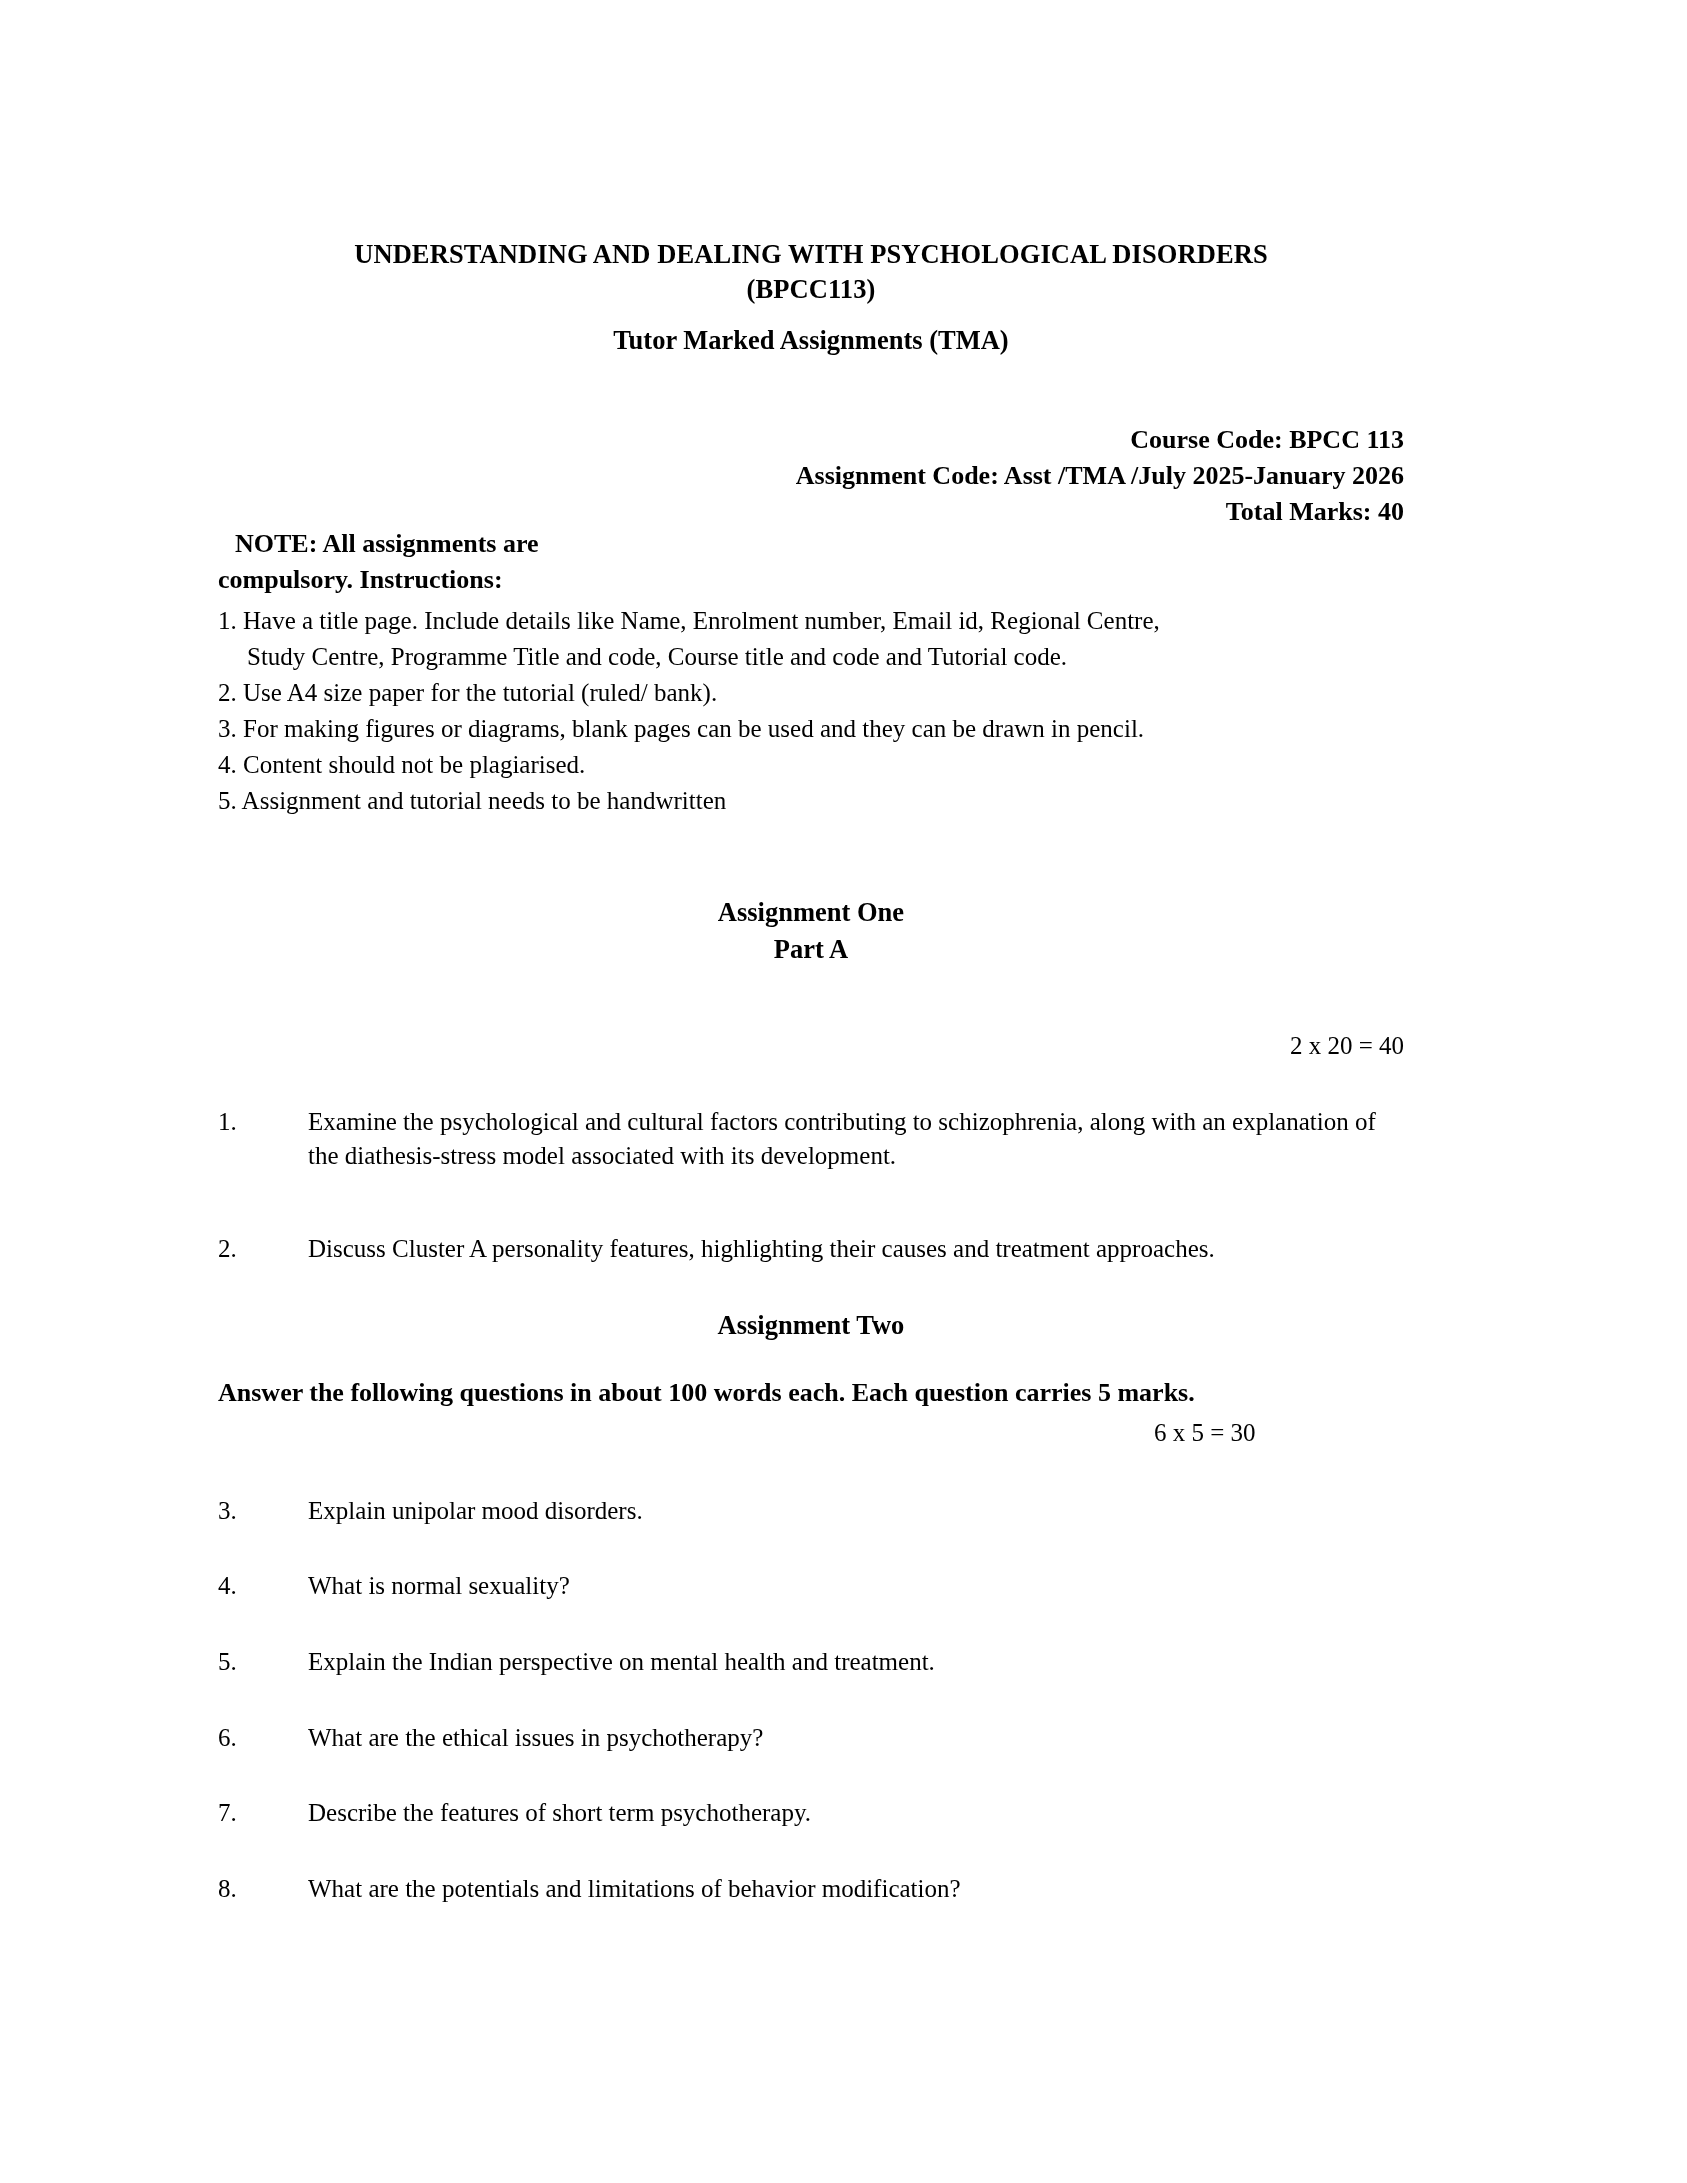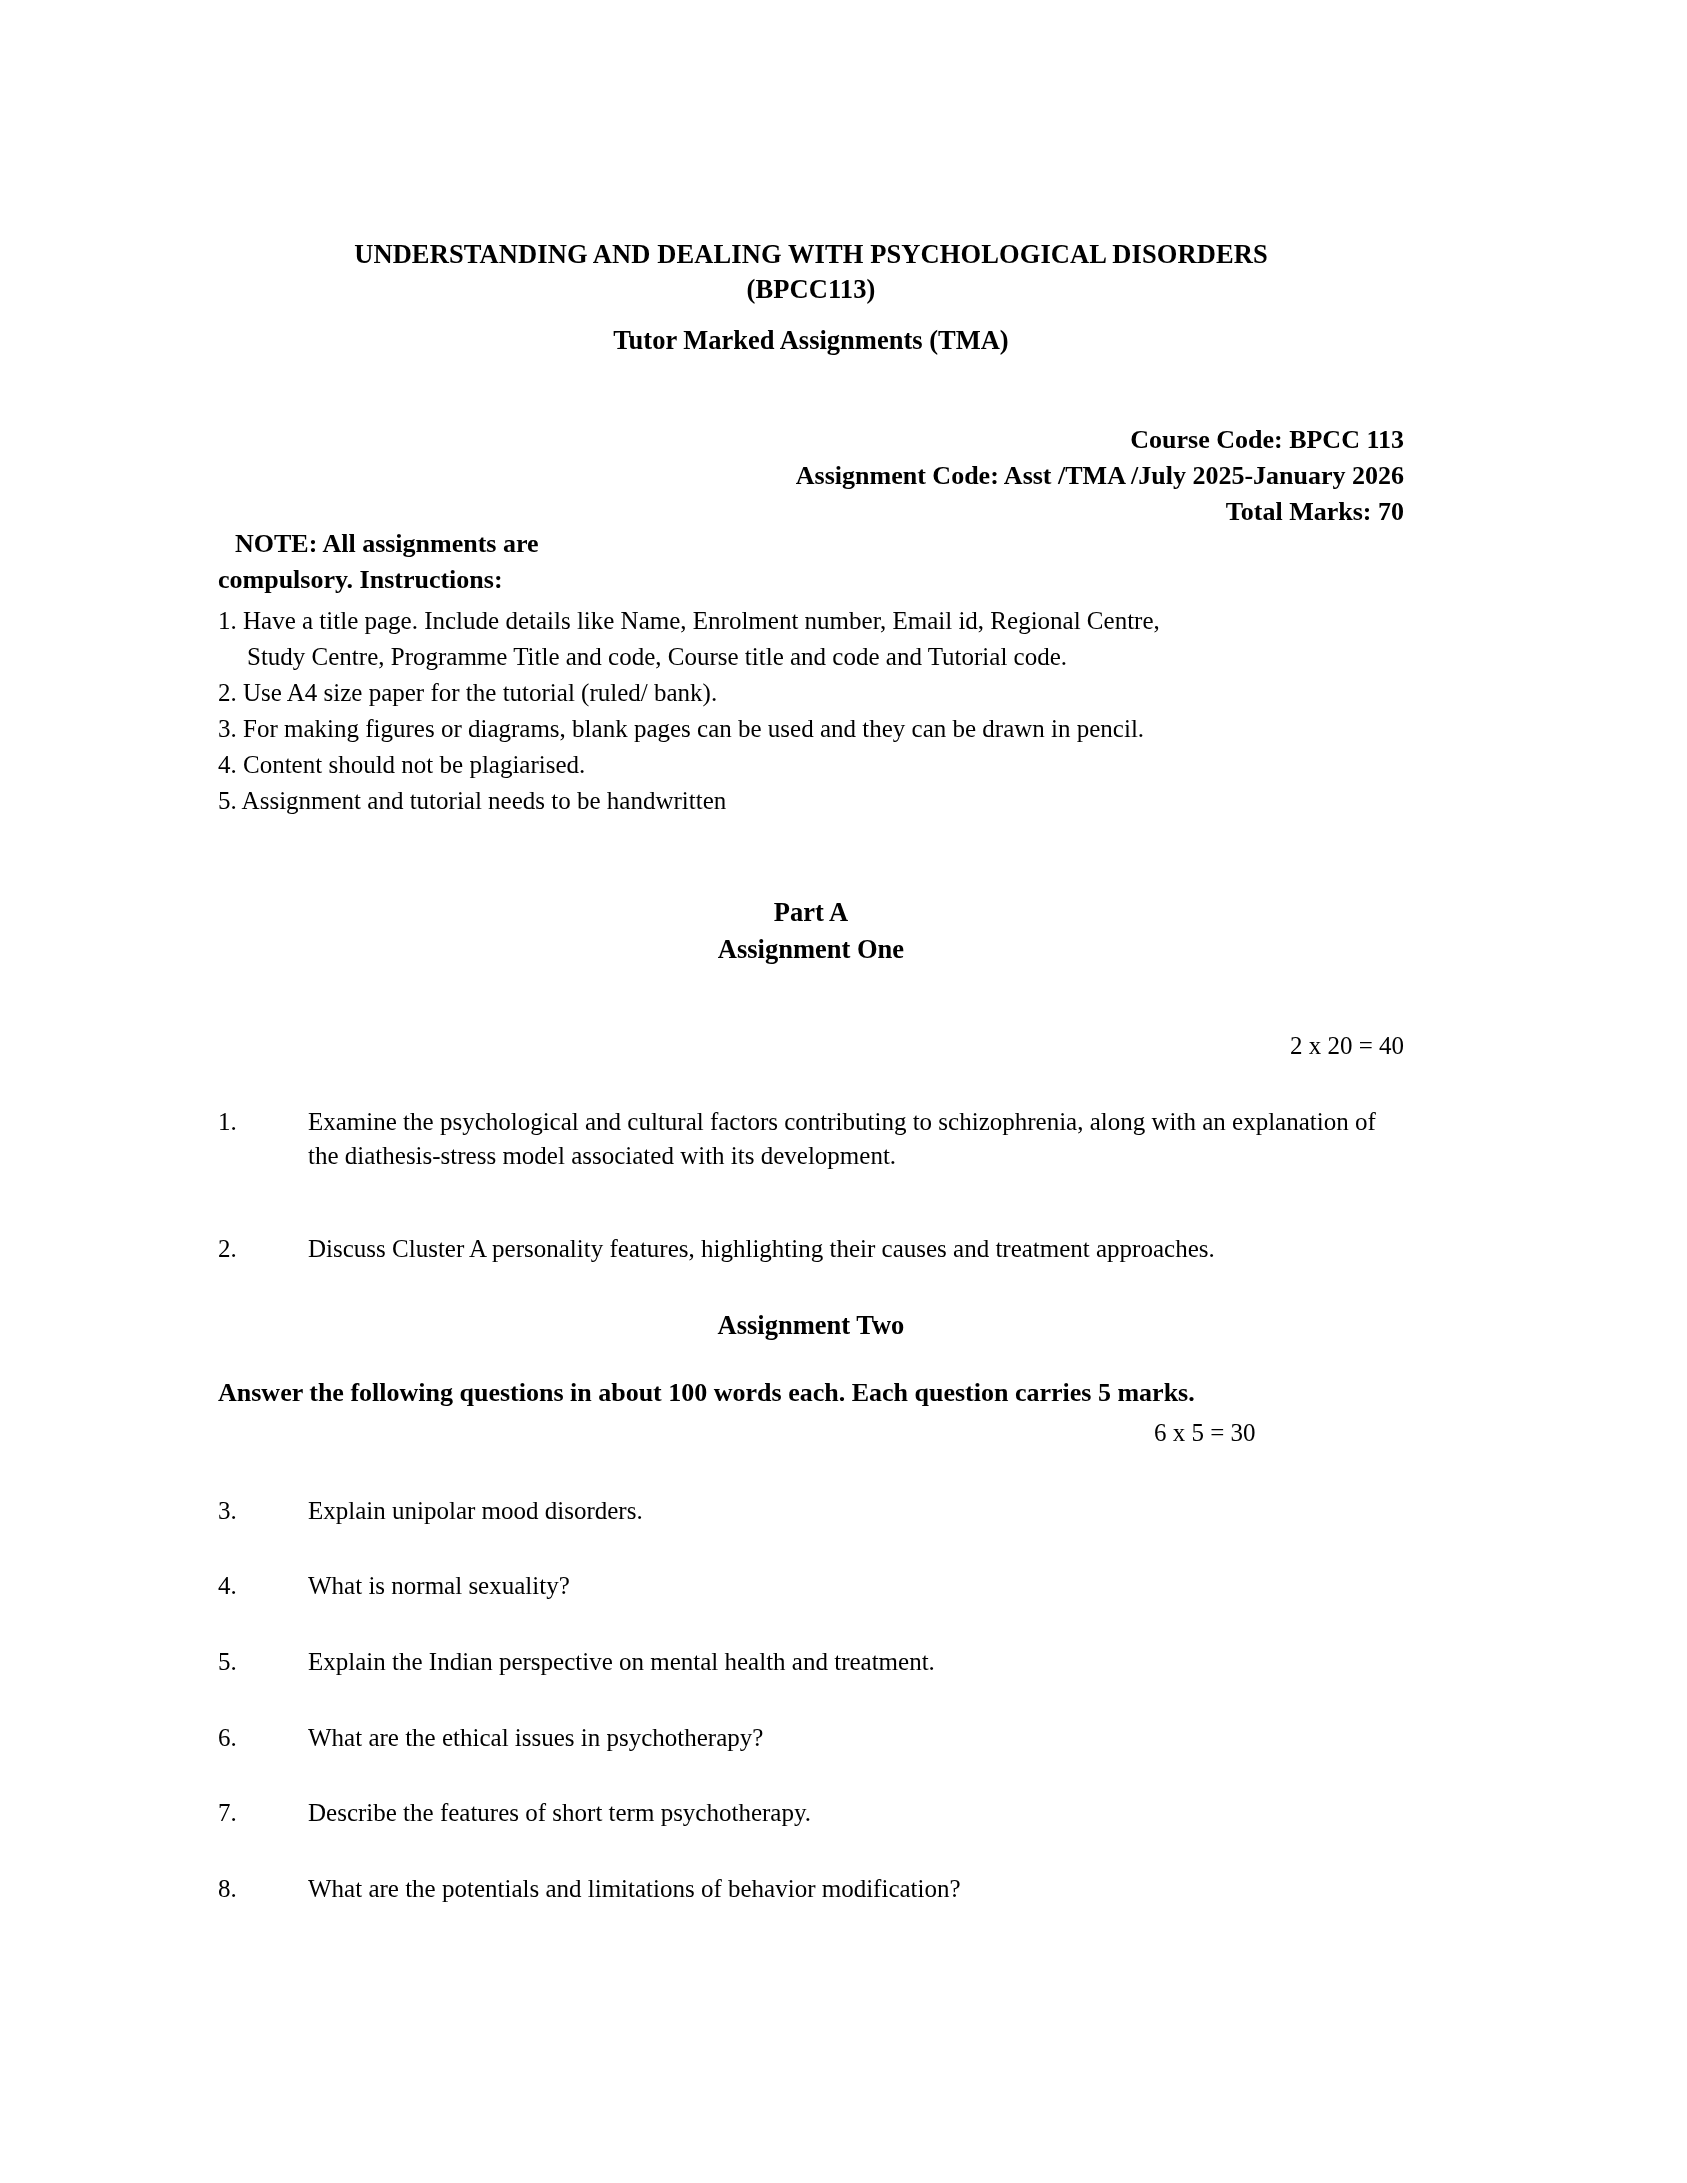--- a/index.html
+++ b/index.html
@@ -141,40 +141,40 @@
   <div class="col t-title">
     <div>UNDERSTANDING AND DEALING WITH PSYCHOLOGICAL DISORDERS</div>
     <div>(BPCC113)</div>
   </div>
 
   <div class="col t-tma">Tutor Marked Assignments (TMA)</div>
 
   <div class="col t-codeblock">
     <div>Course Code: BPCC 113</div>
     <div>Assignment Code: Asst /TMA /July 2025-January 2026</div>
-    <div>Total Marks: 70</div>
+    <div>Total Marks: 40</div>
   </div>
 
   <div class="col t-note">
     <div class="indent-note">NOTE: All assignments are</div>
     <div>compulsory. Instructions:</div>
   </div>
 
   <div class="col t-instructions">
     <div class="ins-line">1. Have a title page. Include details like Name, Enrolment number, Email id, Regional Centre,</div>
     <div class="ins-line cont">Study Centre, Programme Title and code, Course title and code and Tutorial code.</div>
     <div class="ins-line">2. Use A4 size paper for the tutorial (ruled/ bank).</div>
     <div class="ins-line">3. For making figures or diagrams, blank pages can be used and they can be drawn in pencil.</div>
     <div class="ins-line">4. Content should not be plagiarised.</div>
     <div class="ins-line">5. Assignment and tutorial needs to be handwritten</div>
   </div>
 
   <div class="col t-parta">
+    <div>Assignment One</div>
     <div>Part A</div>
-    <div>Assignment One</div>
   </div>
 
   <div class="col t-marks1">2 x 20 = 40</div>
 
   <div class="col qlist t-q1">
     <div class="q">
       <span class="num">1.</span>
       <span class="body">Examine the psychological and cultural factors contributing to schizophrenia, along with an explanation of the diathesis-stress model associated with its development.</span>
     </div>
   </div>

